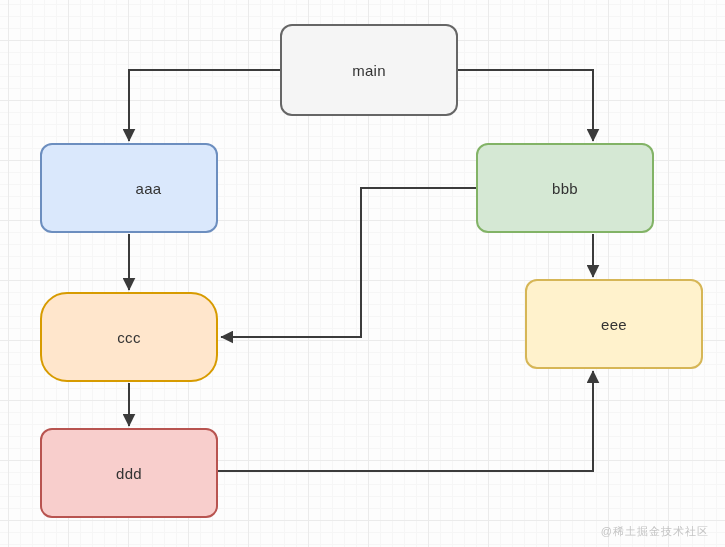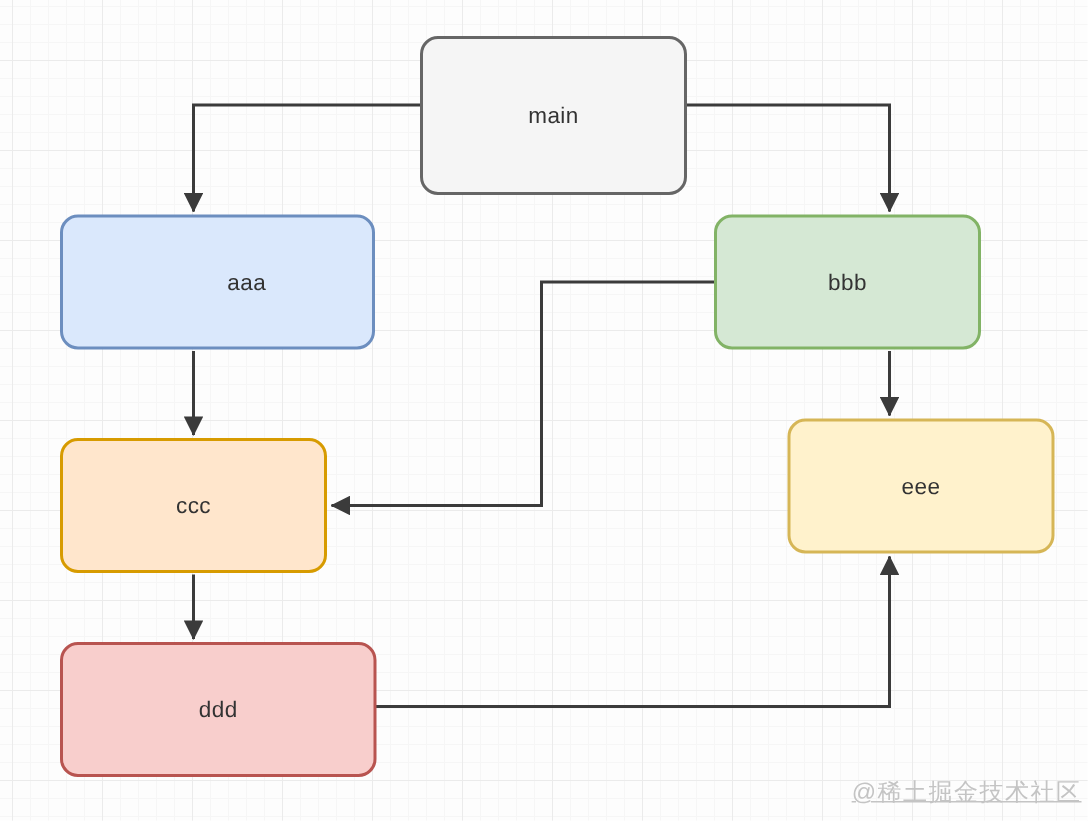--- a/index.html
+++ b/index.html
@@ -36,27 +36,26 @@
     color: #333333;
     box-shadow: 0 0 0 0 transparent;
   }
   .node-label {
     display: block;
     text-align: center;
     letter-spacing: 0.3px;
   }
   .watermark {
     position: absolute;
-    right: 4px;
+    right: 16px;
     bottom: 8px;
-    font-size: 16px;
+    font-size: 11px;
     letter-spacing: 1px;
     color: #c4c4c4;
     user-select: none;
-    text-decoration: underline;
   }
 </style>
 </head>
 <body>
 
 <div class="canvas">
   <svg class="edges-layer" xmlns="http://www.w3.org/2000/svg" viewBox="0 0 725 547">
     <defs>
       <marker id="arrowhead" viewBox="0 0 10 10" refX="9.5" refY="5" markerWidth="6.5" markerHeight="6.5" orient="auto-start-reverse">
         <path d="M 0 0 L 10 5 L 0 10 z" fill="#3b3b3b"></path>
@@ -66,32 +65,32 @@
         <path d="M 280 70 L 129 70 L 129 141" fill="none" stroke="#3b3b3b" stroke-width="2" marker-end="url(#arrowhead)"></path>
         <path d="M 458 70 L 593 70 L 593 141" fill="none" stroke="#3b3b3b" stroke-width="2" marker-end="url(#arrowhead)"></path>
         <path d="M 129 234 L 129 290" fill="none" stroke="#3b3b3b" stroke-width="2" marker-end="url(#arrowhead)"></path>
         <path d="M 593 234 L 593 277" fill="none" stroke="#3b3b3b" stroke-width="2" marker-end="url(#arrowhead)"></path>
         <path d="M 503 188 L 361 188 L 361 337 L 221 337" fill="none" stroke="#3b3b3b" stroke-width="2" marker-end="url(#arrowhead)"></path>
         <path d="M 129 383 L 129 426" fill="none" stroke="#3b3b3b" stroke-width="2" marker-end="url(#arrowhead)"></path>
         <path d="M 218 471 L 593 471 L 593 371" fill="none" stroke="#3b3b3b" stroke-width="2" marker-end="url(#arrowhead)"></path>
       </g>
   </svg>
 
-  <div class="node" style="left: 280px; top: 24px; width: 178px; height: 106px; background: rgb(245, 245, 245); border-color: rgb(102, 102, 102); color: rgb(51, 51, 51);">
+  <div class="node" style="left: 280px; top: 24px; width: 178px; height: 92px; background: rgb(245, 245, 245); border-color: rgb(102, 102, 102); color: rgb(51, 51, 51);">
       <span class="node-label">main</span>
     </div>
-    <div class="node" style="left: 40px; top: 143px; width: 210px; height: 90px; background: rgb(218, 232, 252); border-color: rgb(108, 142, 191); color: rgb(51, 51, 51); padding-left: 39px;">
+    <div class="node" style="left: 40px; top: 143px; width: 178px; height: 90px; background: rgb(218, 232, 252); border-color: rgb(108, 142, 191); color: rgb(51, 51, 51); padding-left: 39px;">
       <span class="node-label">aaa</span>
     </div>
     <div class="node" style="left: 476px; top: 143px; width: 178px; height: 90px; background: rgb(213, 232, 212); border-color: rgb(130, 179, 102); color: rgb(51, 51, 51);">
       <span class="node-label">bbb</span>
     </div>
-    <div class="node" style="left: 40px; top: 292px; width: 178px; height: 90px; background: rgb(255, 230, 204); border-color: rgb(215, 155, 0); color: rgb(51, 51, 51);">
+    <div class="node" style="left: 40px; top: 292px; width: 178px; height: 90px; background: rgb(255, 230, 204); border-color: rgb(215, 155, 0); color: rgb(51, 51, 51); border-radius: 27px;">
       <span class="node-label">ccc</span>
     </div>
     <div class="node" style="left: 504px; top: 279px; width: 178px; height: 90px; background: rgb(255, 242, 204); border-color: rgb(214, 182, 86); color: rgb(51, 51, 51); margin-left: 21px;">
       <span class="node-label">eee</span>
     </div>
-    <div class="node" style="left: 40px; top: 428px; width: 211px; height: 90px; background: rgb(248, 206, 204); border-color: rgb(184, 84, 80); color: rgb(51, 51, 51);">
+    <div class="node" style="left: 40px; top: 428px; width: 178px; height: 90px; background: rgb(248, 206, 204); border-color: rgb(184, 84, 80); color: rgb(51, 51, 51);">
       <span class="node-label">ddd</span>
     </div>
     <div class="watermark" style="color: rgb(196, 196, 196);">@稀土掘金技术社区</div>
 </div>
 
 </body></html>

